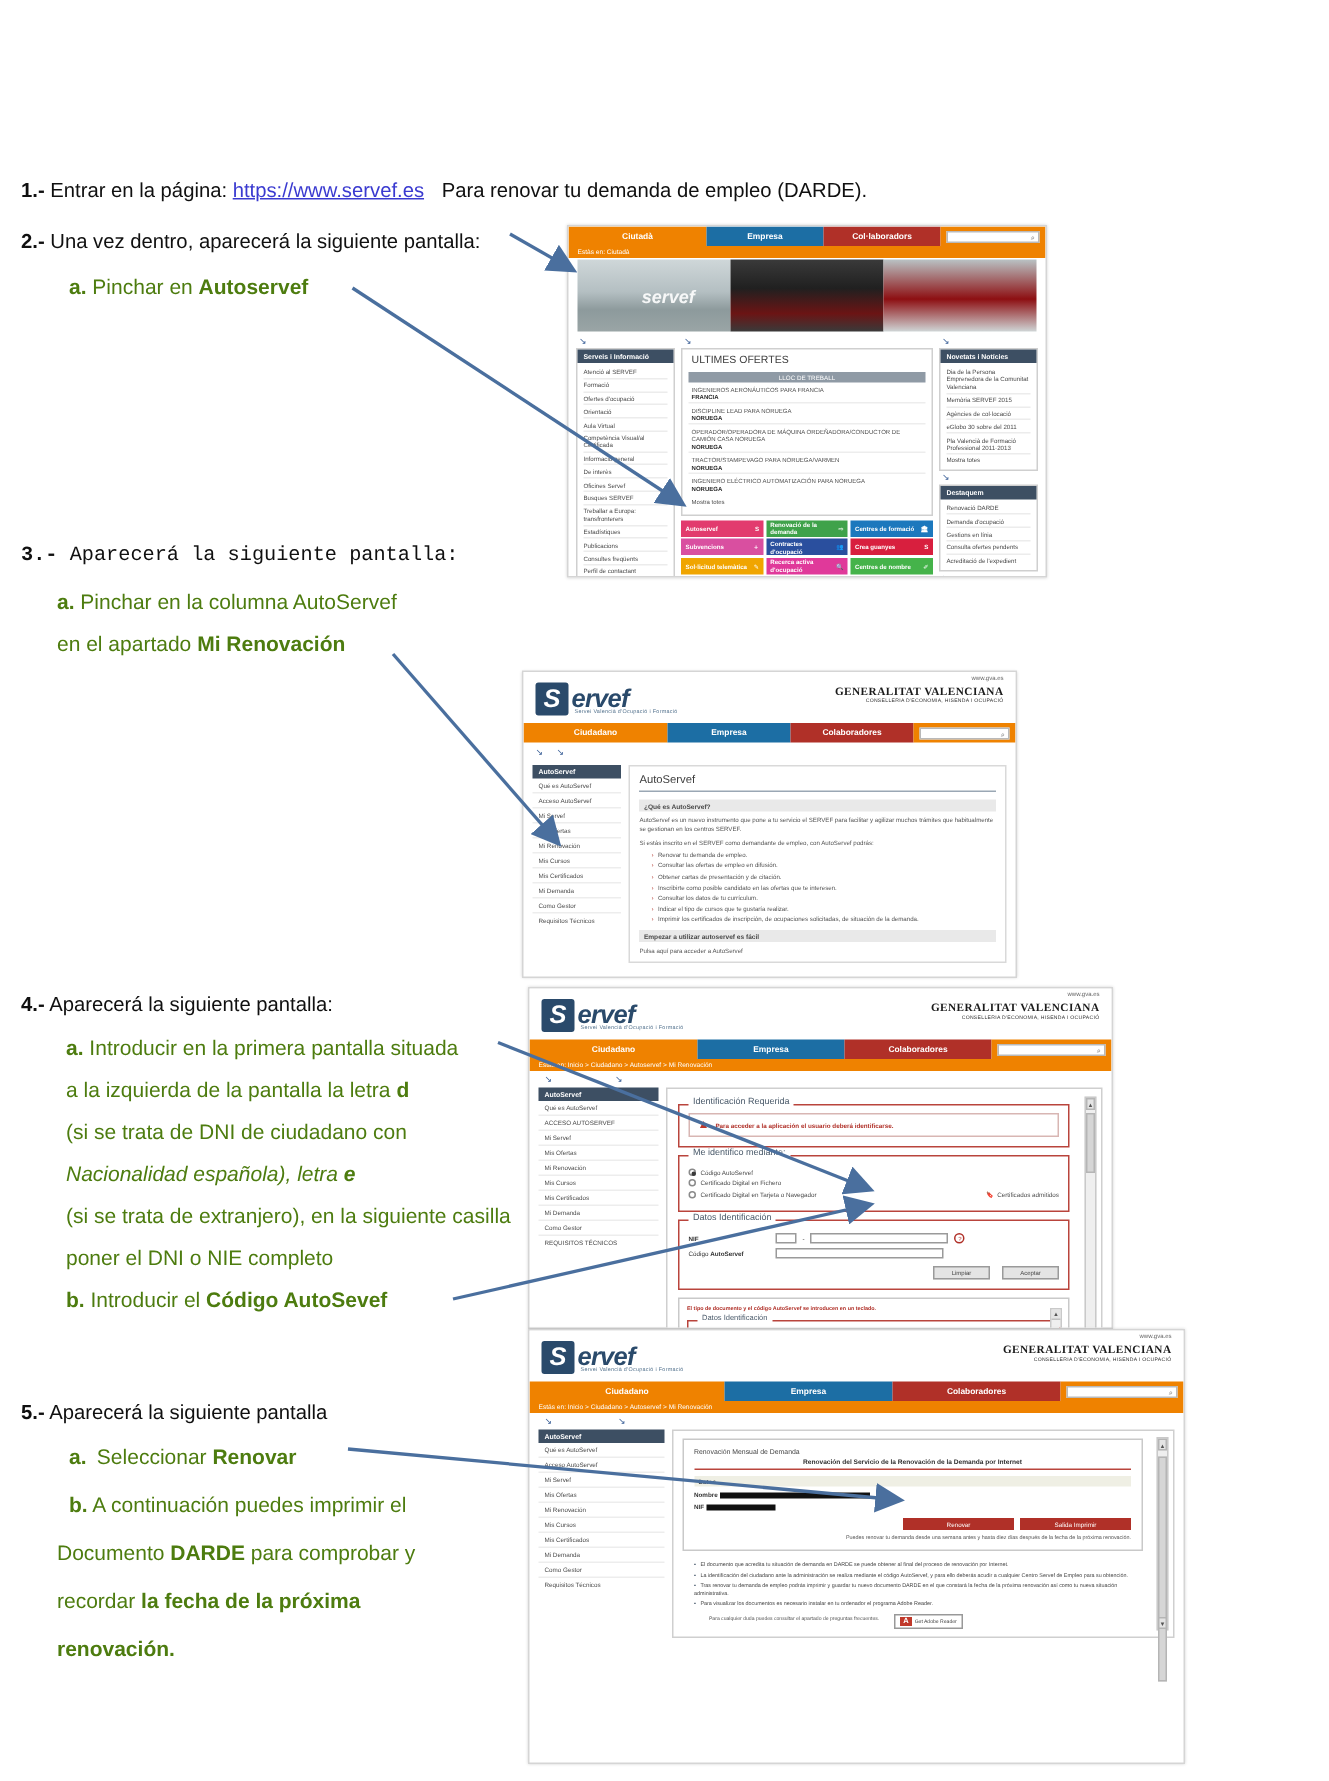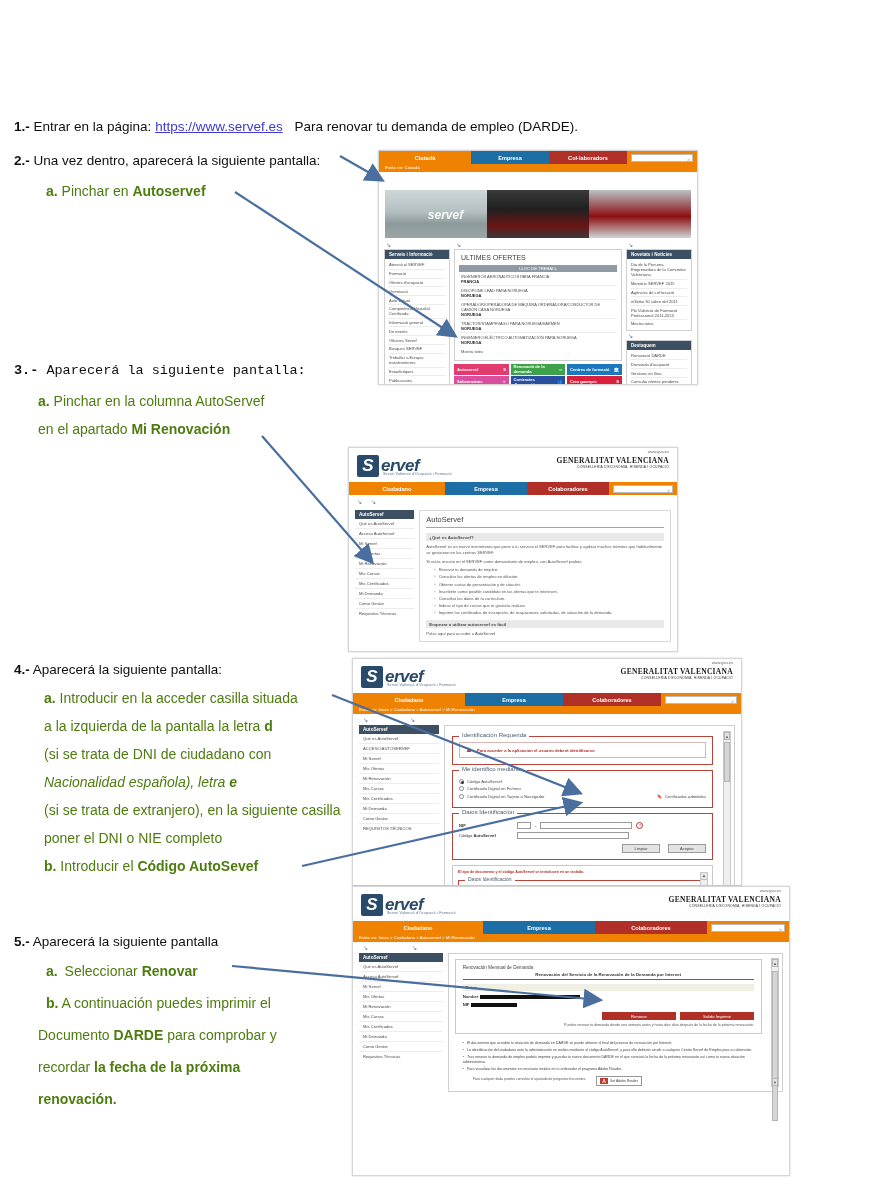--- a/index.html
+++ b/index.html
@@ -59,21 +59,21 @@
   .sv-tabs{ display:flex; height:13px; align-items:stretch; }
   .sv-tab{ flex:0 0 auto; color:#fff; font-size:5.6px; font-weight:bold; display:flex; align-items:center; justify-content:center; }
   .tab-ciu{ background:#ef8200; }
   .tab-emp{ background:#1c6ea4; }
   .tab-col{ background:#b03028; }
   .tab-search{ background:#ef8200; flex:1 1 auto; display:flex; align-items:center; padding:0 4px; }
   .tab-search .box{ background:#fff; border:1px solid #b9b9b9; height:8px; width:100%; position:relative;}
   .tab-search .box .mag{ position:absolute; right:2px; top:1px; font-size:5px; color:#666; }
   .sv-bread{ background:#ef8200; color:#fff; font-size:4.4px; padding:1px 6px 2px; }
 
-  .sv-hero{ display:flex; height:48px; margin:18px 6px 2px 6px; }
+  .sv-hero{ display:flex; height:48px; margin:1px 6px 2px 6px; }
   .sv-hero .ph{ flex:1 1 auto; position:relative; overflow:hidden;}
   .hero1{ background:linear-gradient(180deg,#cfd7d9 0%,#b4bfc2 45%,#8d9a9c 70%,#9aa5a6 100%); }
   .hero2{ background:linear-gradient(180deg,#3a3a3a 0%,#202020 40%,#6b1414 75%,#3a3a3a 100%); }
   .hero3{ background:linear-gradient(180deg,#b9c2c4 0%,#8d0f12 55%,#cfd5d6 100%); }
   .hero-word{ position:absolute; left:42%; top:38%; color:#fff; font-style:italic; font-weight:bold; font-size:12px; opacity:.9;}
 
   
   .panel{ border:1px solid #cfcfcf; background:#fff; }
   .panel-h{ background:#3d4f63; color:#fff; font-size:4.6px; font-weight:bold; padding:2px 4px; }
   .panel-b{ padding:2px 4px; }
@@ -169,21 +169,21 @@
     <span>en el apartado</span>
     <b>Mi Renovación</b>
   </div>
 
   <div class="step" style="left:14px; top:661px;">
     <b>4.-</b>
     <span>Aparecerá la siguiente pantalla:</span>
   </div>
   <div class="sub" style="left:44px; top:690px;">
     <b>a.</b>
-    <span>Introducir en la acceder casilla situada</span>
+    <span>Introducir en la primera pantalla situada</span>
   </div>
   <div class="sub" style="left:44px; top:718px;">
     <span>a la izquierda de la pantalla la letra</span>
     <b>d</b>
   </div>
   <div class="sub" style="left:44px; top:746px;">
     <span>(si se trata de DNI de ciudadano con</span>
   </div>
   <div class="sub" style="left:44px; top:774px;font-style:italic;">
     <span>Nacionalidad española), letra</span>

